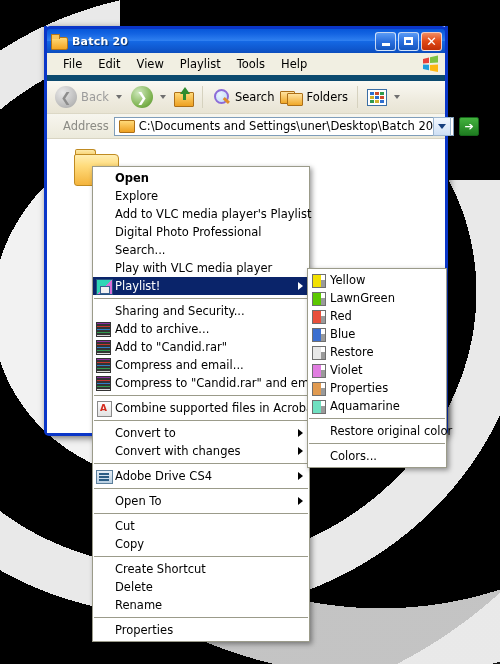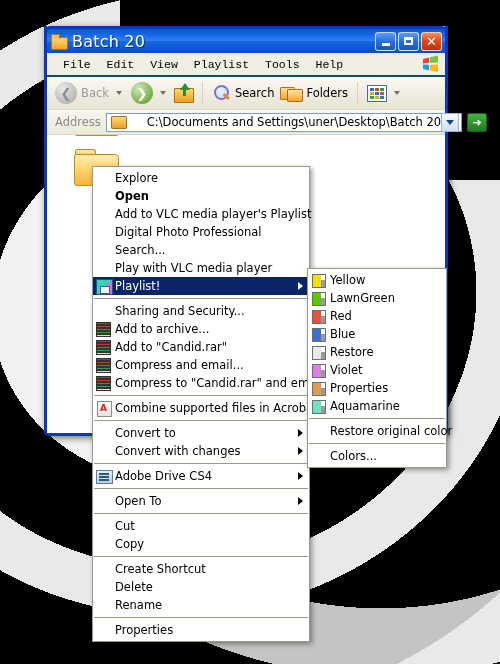--- a/index.html
+++ b/index.html
@@ -35,34 +35,34 @@
   .titlebar{position:absolute;left:44px;top:26px;width:404px;height:27px;
     box-sizing:border-box;
     background:linear-gradient(to bottom,#0a57d6 0%,#0b5cdd 8%,#1464e2 20%,#2e7ff0 48%,#1468e4 52%,#0f58cf 82%,#0c4dbd 100%);
     border:3px solid #0a36c8;border-bottom:none;border-radius:6px 6px 0 0;
     display:flex;align-items:center;padding-left:4px;}
   .title-ico{width:16px;height:14px;margin-right:5px;position:relative;flex:none;}
   .title-ico:before{content:"";position:absolute;left:0;top:3px;width:15px;height:11px;
     background:linear-gradient(to bottom,#ffd978,#f5a623);border:1px solid #b4761a;border-radius:1px 2px 2px 1px;}
   .title-ico:after{content:"";position:absolute;left:0;top:0px;width:7px;height:4px;
     background:#f8c45a;border:1px solid #b4761a;border-bottom:none;border-radius:1px 1px 0 0;}
-  .title-text{color:#fff;font-size:16px;font-weight:normal;
+  .title-text{color:#fff;font-size:11px;font-weight:bold;
     text-shadow:1px 1px 1px rgba(0,0,0,.55);letter-spacing:.2px;}
   .winbtns{margin-left:auto;display:flex;gap:2px;padding-right:3px;}
   .wb{width:21px;height:19px;border-radius:3px;border:1px solid rgba(255,255,255,.75);
      display:flex;align-items:center;justify-content:center;position:relative;box-sizing:border-box;}
   .wb.min{background:linear-gradient(to bottom,#5b9bf5,#2b6fdd 50%,#1355c0);}
   .wb.max{background:linear-gradient(to bottom,#5b9bf5,#2b6fdd 50%,#1355c0);}
   .wb.cls{background:linear-gradient(to bottom,#f08c62,#e24a16 48%,#c02f06);}
   .wb.min:after{content:"";width:8px;height:3px;background:#fff;margin-top:7px;}
   .wb.max:after{content:"";width:9px;height:8px;border:2px solid #fff;border-top-width:3px;box-sizing:border-box;}
   .wb.cls span{color:#fff;font-size:13px;font-weight:bold;line-height:1;font-family:"DejaVu Sans",sans-serif;}
 
-  .menubar{height:22px;background:#f1efe2;border-bottom:2px solid #0c4a6e;
-    display:flex;align-items:center;padding-left:8px;position:relative;font-family:Liberation Mono, monospace;}
+  .menubar{height:22px;background:#f1efe2;border-bottom:6px solid #0c4a6e;
+    display:flex;align-items:center;padding-left:8px;position:relative;}
   .menubar .mi{font-size:11.5px;color:#000;padding:2px 8px;}
   .wflag{position:absolute;right:4px;top:1px;width:22px;height:20px;}
 
   .toolbar{height:32px;background:linear-gradient(to bottom,#faf9f3,#efece0 55%,#e8e4d4);
     border-bottom:1px solid #dcd8c6;display:flex;align-items:center;padding-left:6px;gap:2px;}
   .tbsep{width:1px;height:22px;background:#d6d2bf;margin:0 5px;}
   .navbtn{display:flex;align-items:center;gap:4px;padding:0 2px;}
   .circ{width:22px;height:22px;border-radius:50%;display:flex;align-items:center;justify-content:center;
      font-size:13px;font-weight:bold;color:#fff;}
   .circ.gray{background:radial-gradient(circle at 35% 30%,#e9e9e9,#b9b9b9 70%,#9a9a9a);color:#8d8d8d;}
@@ -84,27 +84,27 @@
   .foldico{width:22px;height:18px;position:relative;}
   .foldico i{position:absolute;display:block;background:linear-gradient(to bottom,#ffe3a0,#f0a828);
     border:1px solid #ad7018;border-radius:1px;}
   .foldico i:nth-child(1){left:0;top:3px;width:13px;height:11px;}
   .foldico i:nth-child(2){left:7px;top:5px;width:14px;height:11px;}
   .viewsico{width:20px;height:17px;border:1px solid #3a6ea5;background:#fff;
     display:grid;grid-template-columns:repeat(3,1fr);grid-template-rows:repeat(3,1fr);gap:1px;padding:2px;box-sizing:border-box;}
   .viewsico b{display:block;}
 
   .addrbar{height:24px;background:linear-gradient(to bottom,#f7f6ef,#eceadb);
-    border-bottom:1px solid #d8d4c2;display:flex;align-items:center;padding:0 4px;gap:5px;}
+    border-bottom:1px solid #d8d4c2;display:flex;align-items:center;padding:0 12px;gap:5px;}
   .addrlabel{font-size:11.5px;color:#8b8b85;padding-left:4px;}
   .addrbox{flex:1;height:19px;background:#fff;border:1px solid #7f9db9;display:flex;align-items:center;
     padding:0 2px;box-sizing:border-box;}
   .addrbox .fi{width:14px;height:11px;background:linear-gradient(to bottom,#ffd978,#eda021);
     border:1px solid #ad7018;border-radius:1px;margin:0 4px 0 2px;flex:none;}
-  .addrtxt{font-size:11.5px;color:#000;white-space:nowrap;overflow:hidden;flex:1;margin-left:16px;}
+  .addrtxt{font-size:11.5px;color:#000;white-space:nowrap;overflow:hidden;flex:1;}
   .addrdd{width:16px;height:17px;background:linear-gradient(to bottom,#f3f8fe,#cfe0f4);
     border:1px solid #9cb6d0;display:flex;align-items:center;justify-content:center;flex:none;}
   .addrdd:after{content:"";width:0;height:0;border-left:4px solid transparent;border-right:4px solid transparent;
     border-top:5px solid #16407e;}
   .gobtn{display:flex;align-items:center;gap:3px;padding-right:2px;}
   .goico{width:18px;height:17px;background:linear-gradient(to bottom,#43b23e,#1e7c20);
     border:1px solid #15661a;border-radius:2px;display:flex;align-items:center;justify-content:center;
     color:#fff;font-size:11px;font-weight:bold;}
   .gotxt{font-size:11.5px;color:#000;}
 
@@ -286,25 +286,25 @@
     </div>
     <div class="gobtn">
       <div class="goico">➔</div>
       <div class="gotxt">Go</div>
     </div>
   </div>
 </div>
 
 <div id="ctxmenu">
 
-  <div class="row noicon">
-    <div class="lbl">Explore</div>
-    </div>
   <div class="row bold noicon">
     <div class="lbl">Open</div>
+    </div>
+  <div class="row noicon">
+    <div class="lbl">Explore</div>
     </div>
   <div class="row noicon">
     <div class="lbl">Add to VLC media player's Playlist</div>
     </div>
   <div class="row noicon">
     <div class="lbl">Digital Photo Professional</div>
     </div>
   <div class="row noicon">
     <div class="lbl">Search...</div>
     </div>

